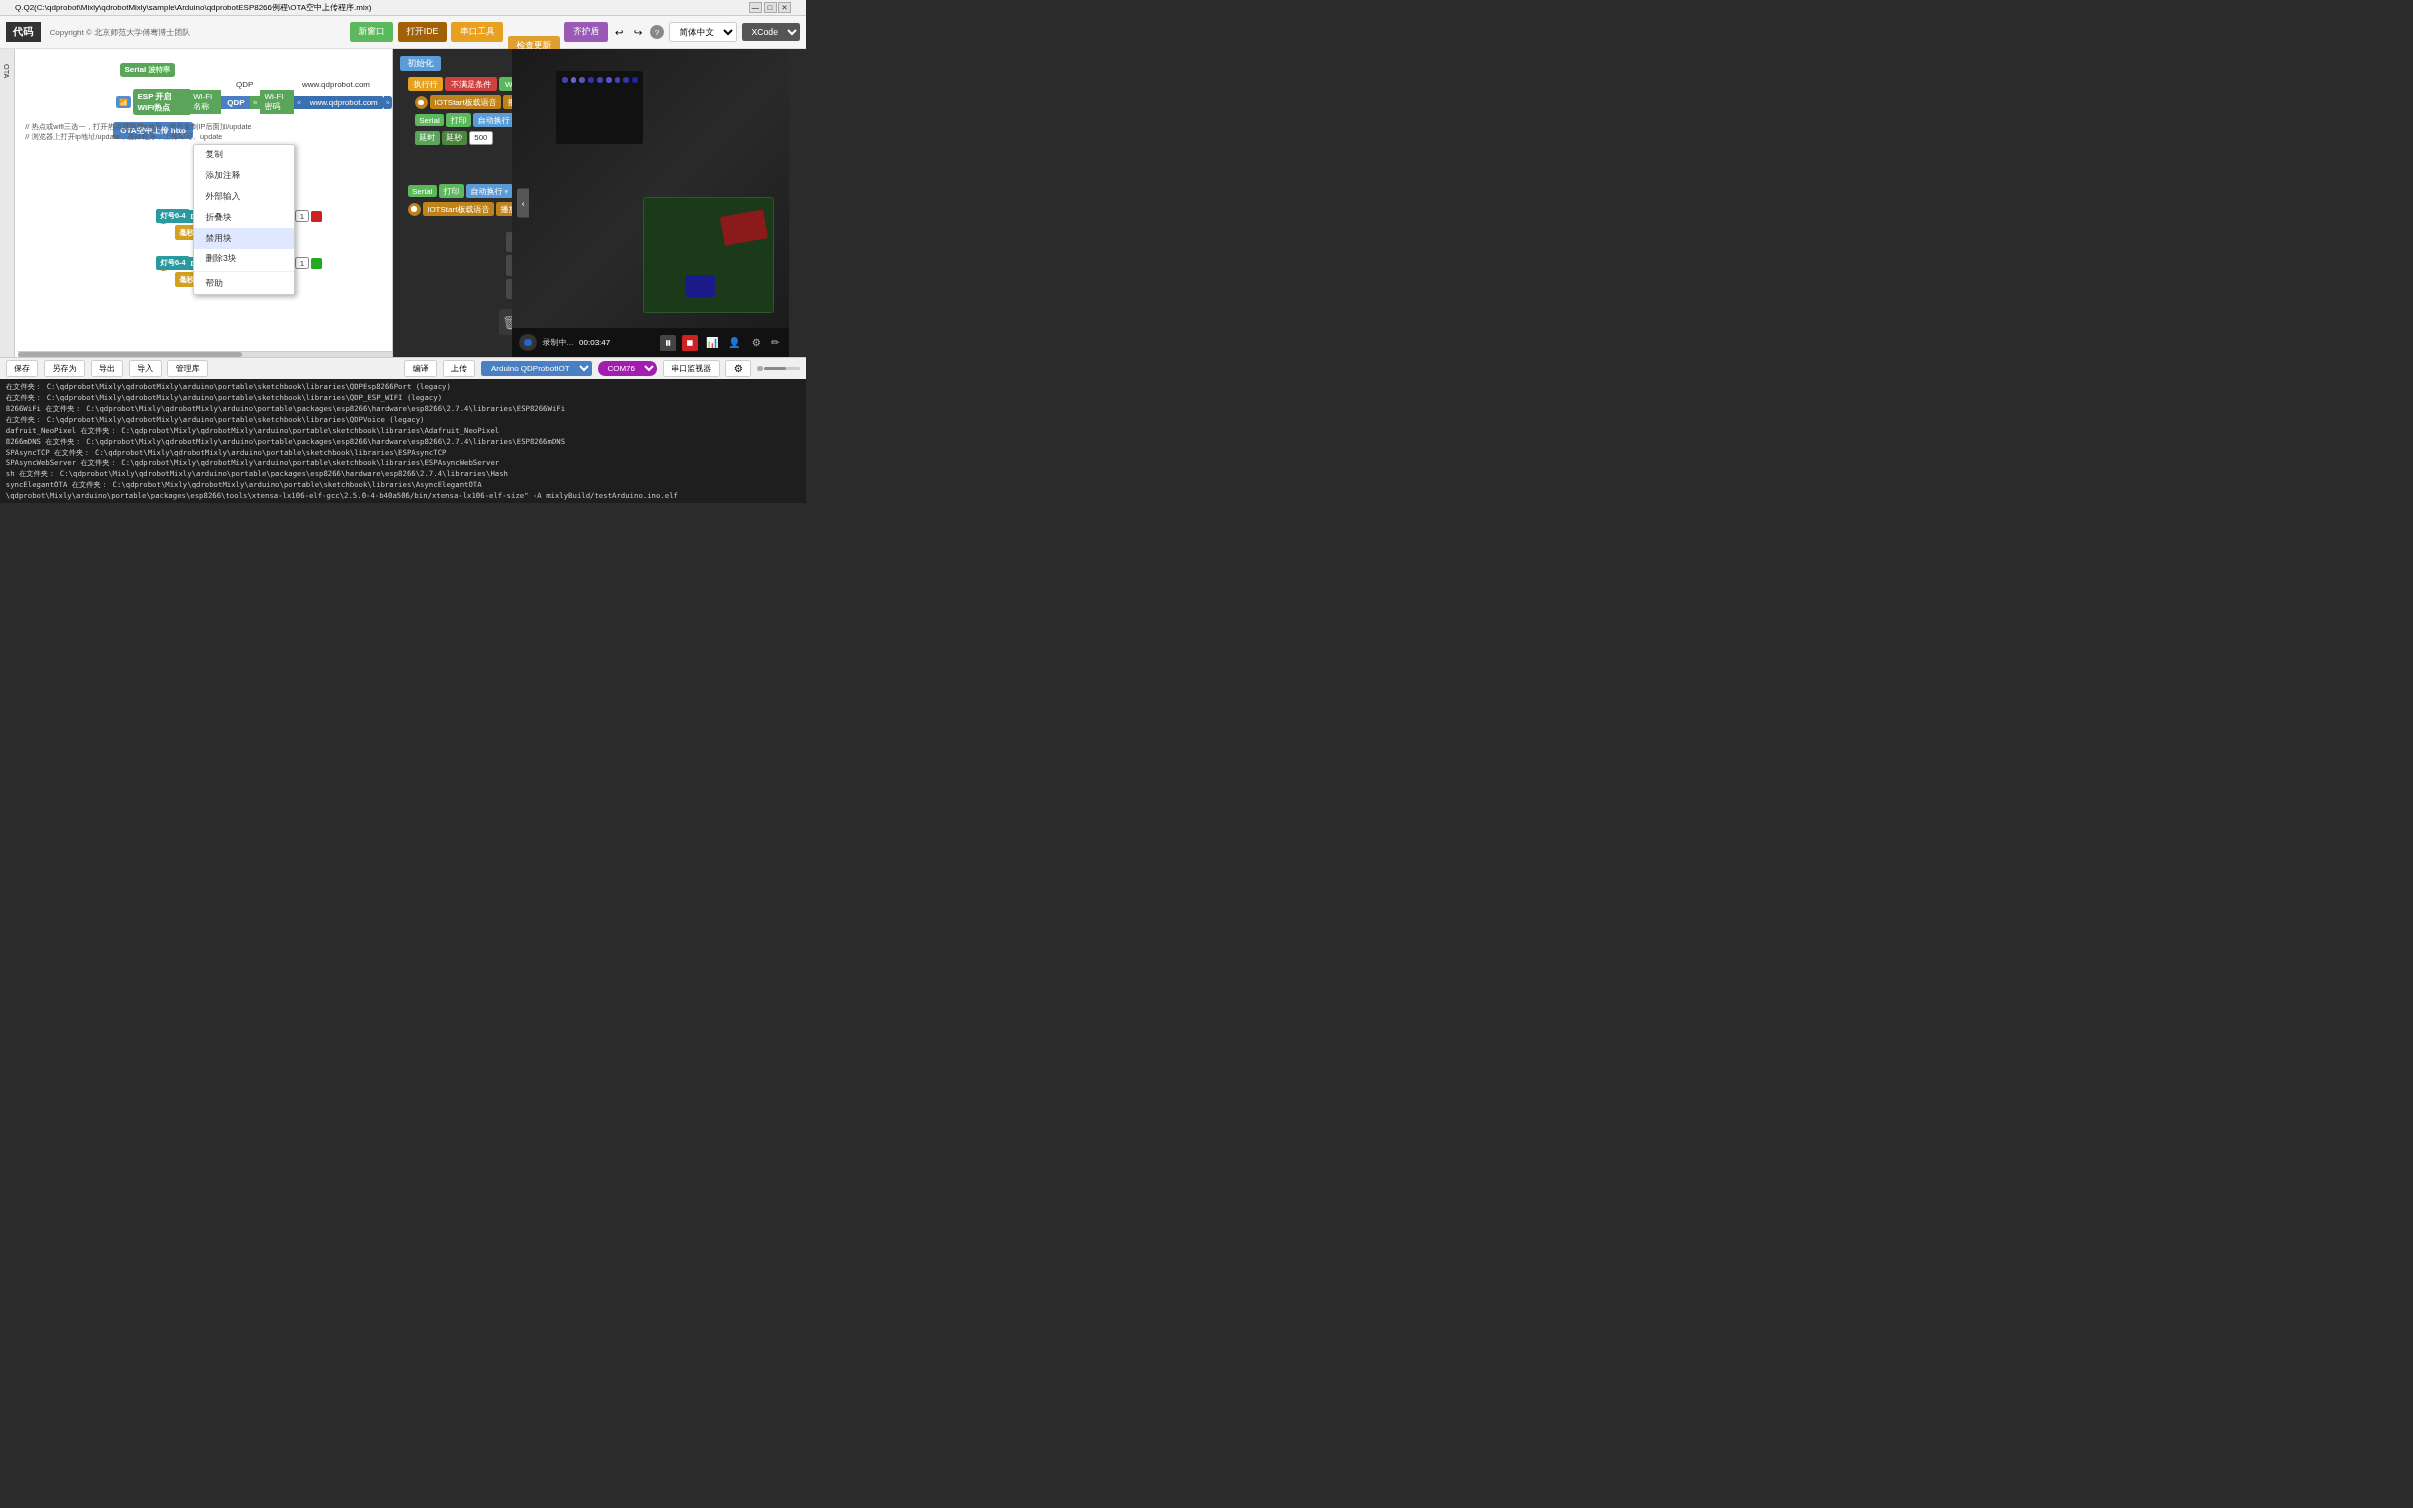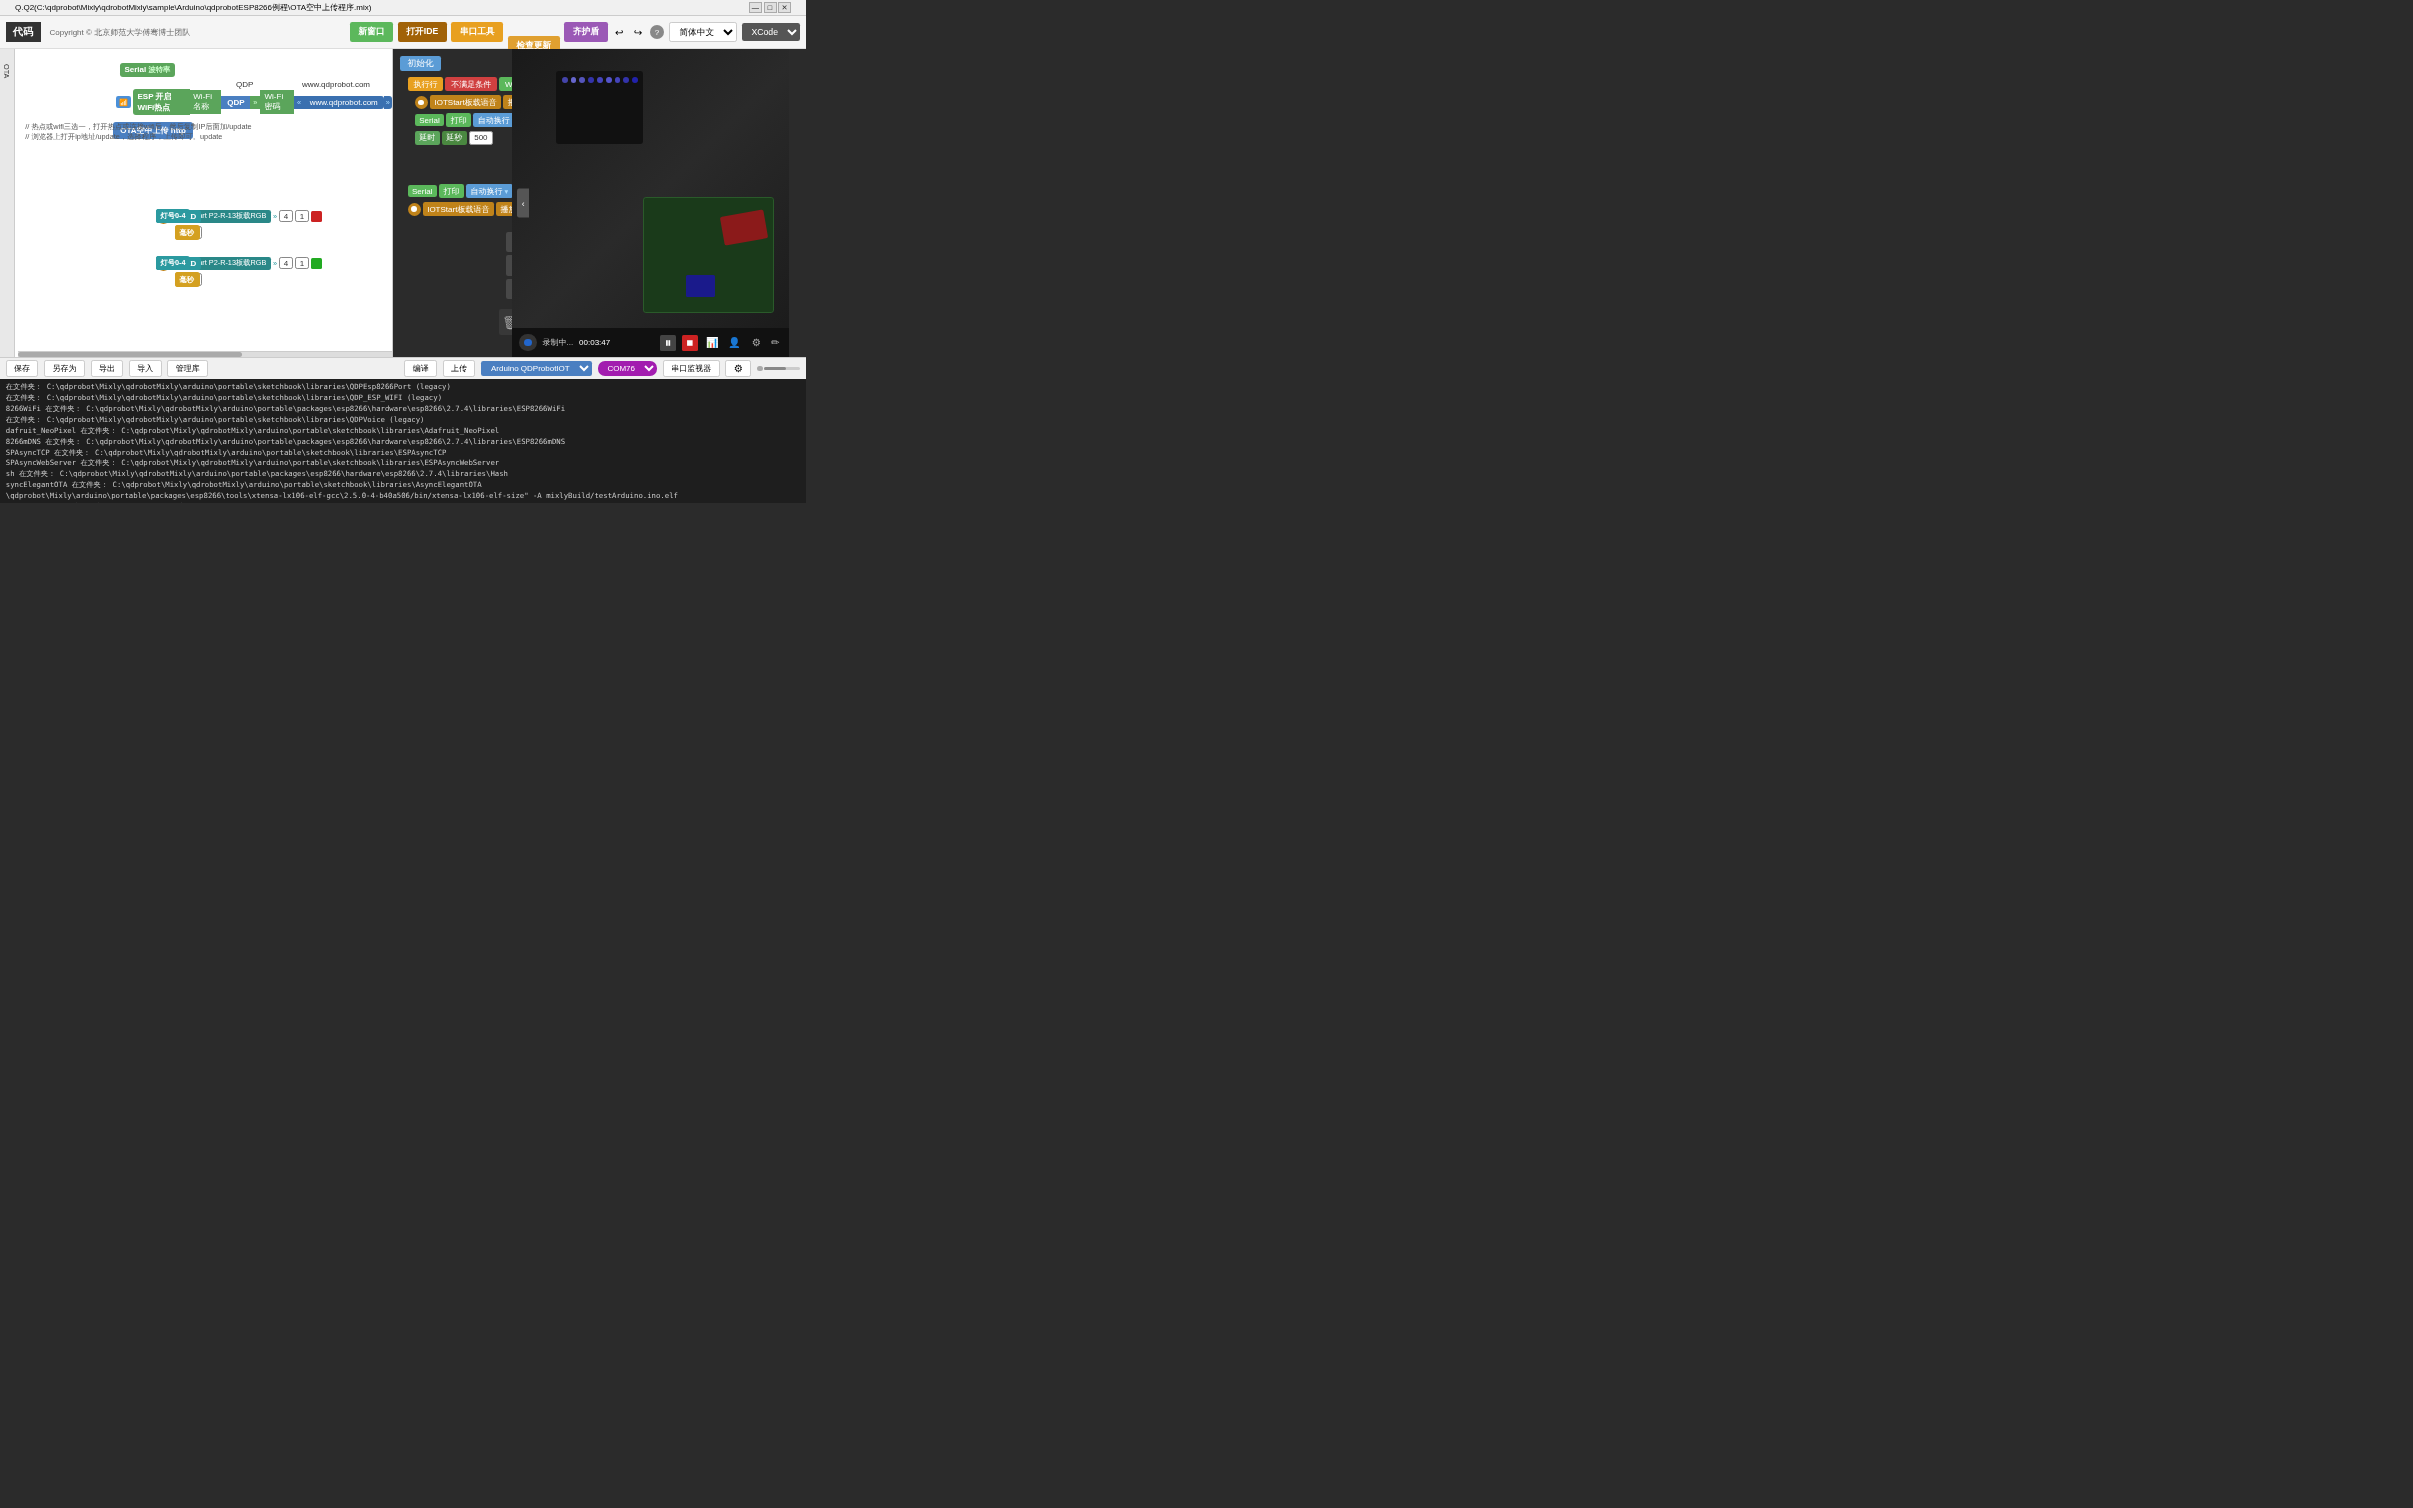--- a/index.html
+++ b/index.html
@@ -45,21 +45,20 @@
       font-size: 10.2px;
       font-weight: bold;
     }
     .toolbar-btn {
       padding: 3.6px 8.7px;
       border: none;
       border-radius: 2.2px;
       cursor: pointer;
       font-size: 8.7px;
       font-family: inherit;
-      font-weight: bold;
     }
     .btn-green { background: #5cb85c; color: white; }
     .btn-blue { background: #a16207; color: white; }
     .btn-orange { background: #e8a020; color: white; }
     .btn-purple { background: #9b59b6; color: white; }
     .toolbar-spacer { flex: 1; }
     .lang-selector {
       background: white;
       border: 0.7px solid #ccc;
       padding: 2.9px 5.8px;
@@ -442,20 +441,30 @@
         <div class="block block-blue" style="padding:2.9px 7.3px; font-size:8px;">
           <span>OTA空中上传 http</span>
         </div>
       </div>
 
       <div style="position:absolute; left:7.3px; top:73px; font-size:7.3px; color:#555;">
         <div>// 热点或wifi三选一，打开热点或连接wifi后，然后复制IP后面加/update</div>
         <div>// 浏览器上打开ip地址/update，选择程序，上传即可。update</div>
       </div>
 
+      <div class="context-menu" style="left:175px; top:95px;">
+        <div class="context-menu-item">复制</div>
+        <div class="context-menu-item">添加注释</div>
+        <div class="context-menu-item">外部输入</div>
+        <div class="context-menu-item">折叠块</div>
+        <div class="context-menu-item active">禁用块</div>
+        <div class="context-menu-item">删除3块</div>
+        <div class="context-menu-separator"></div>
+        <div class="context-menu-item">帮助</div>
+      </div>
 
       <div style="position:absolute; left:138px; top:160px;">
         <div style="display:flex;align-items:center;gap:2.2px;">
           <div style="background:#c0831a;border-radius:50%;width:14.6px;height:14.6px;display:flex;align-items:center;justify-content:center;color:white;font-size:6.6px;">⬤</div>
           <div class="block block-teal">
             <span>RGB LED</span>
           </div>
           <div class="block block-teal" style="font-size:7.3px;">
             <span>端口</span>
           </div>

